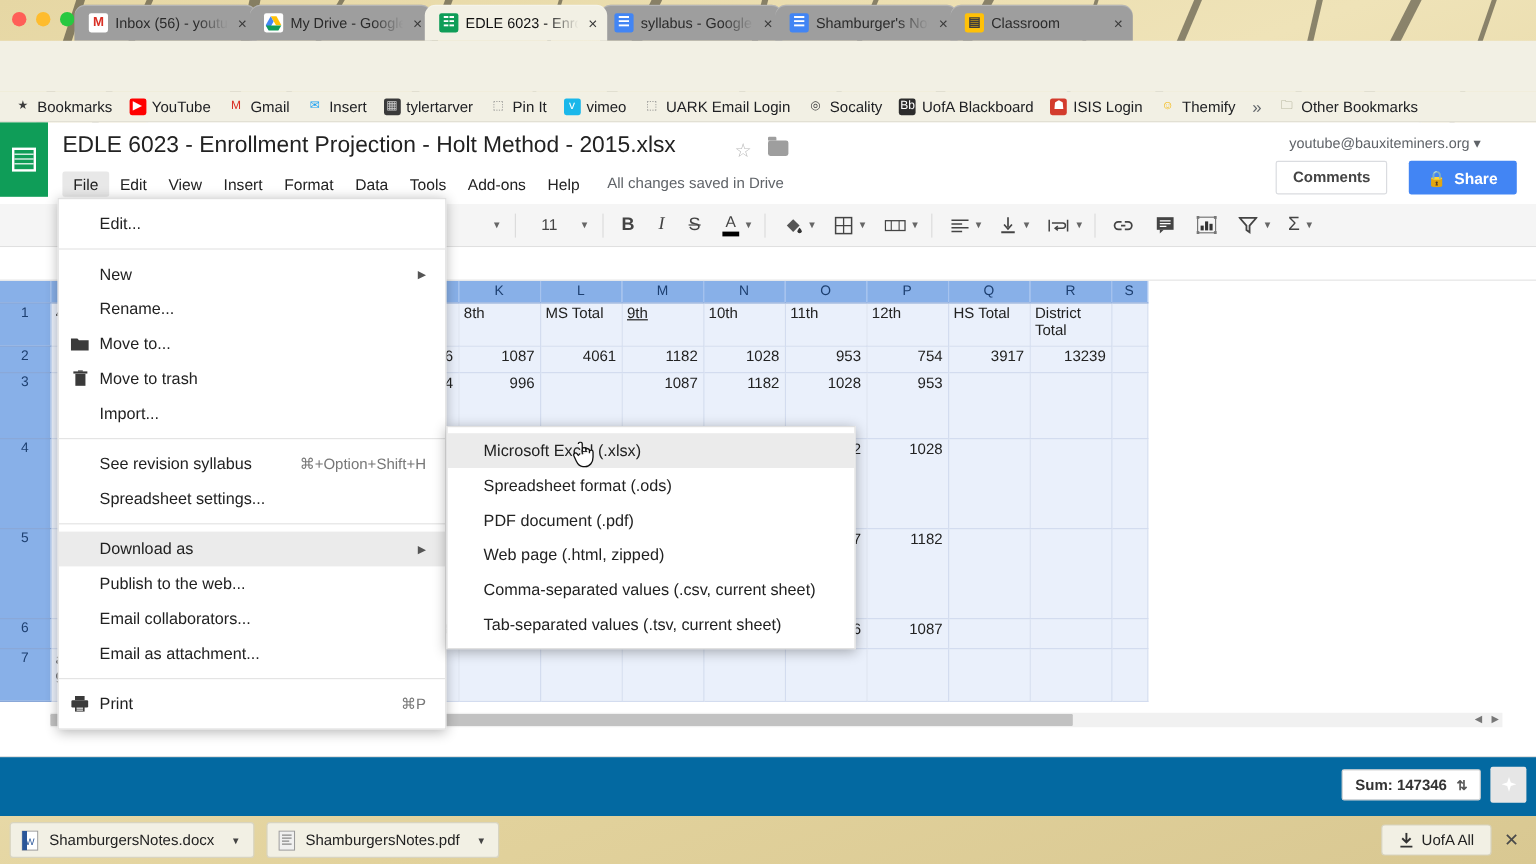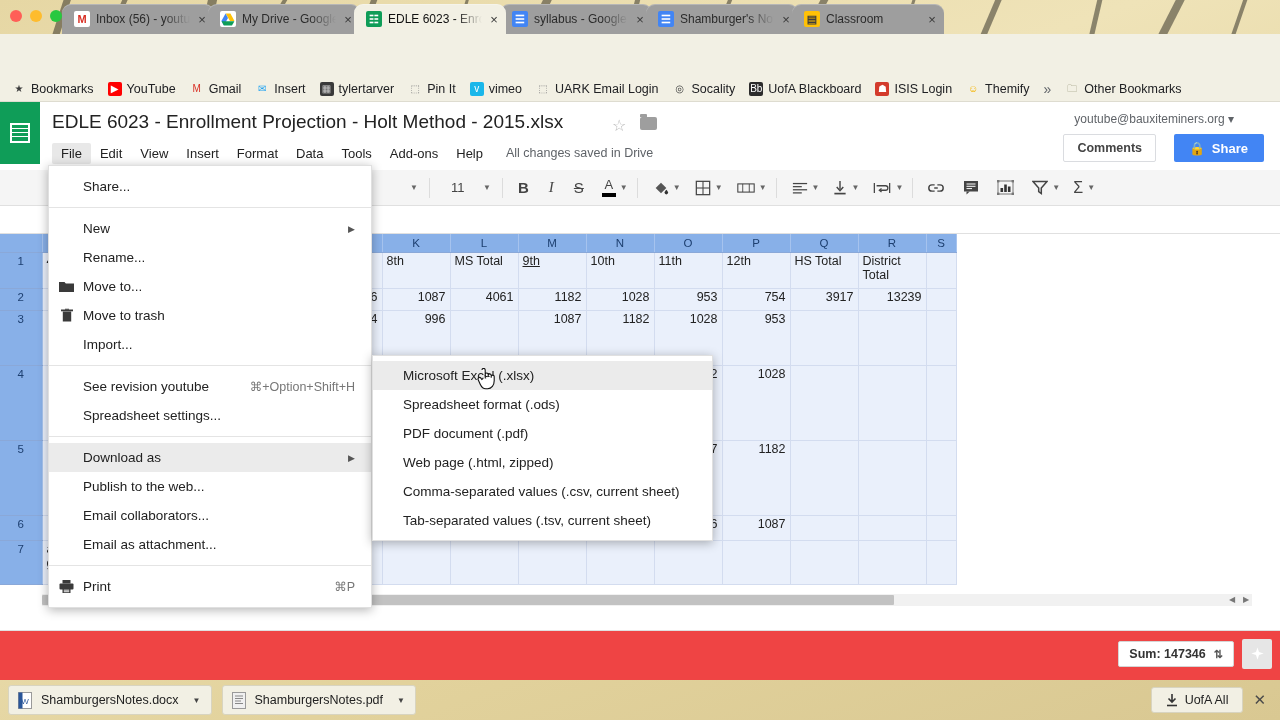--- a/index.html
+++ b/index.html
@@ -166,21 +166,21 @@
   td.num { text-align:right; }
   td.txt { text-align:left; }
 
   
   #hscroll { position:absolute; left:42px; top:492px; width:1210px; height:12px; background:#f1f1f1; }
   #hscroll .thumb { position:absolute; left:0; top:1px; height:10px; width:852px; background:#c2c2c2; border-radius:1px; cursor:pointer;}
   #hscroll .arrow { position:absolute; top:0; width:12px; height:12px; font-size:8px; color:#777; text-align:center; line-height:12px;}
 
   
   #statusbar {
-    position:absolute; left:0; top:528px; width:1280px; height:50px; background:#ef4444;
+    position:absolute; left:0; top:528px; width:1280px; height:50px; background:#0369a1;
     border-top:1px solid #e0e0e0;
   }
   #sum-box {
     position:absolute; right:46px; top:10px; height:26px; padding:0 10px;
     background:#fff; border:1px solid #d5d5d5; border-radius:2px;
     display:flex; align-items:center; gap:8px; font-size:12.5px; font-weight:bold; color:#333; cursor:pointer;
   }
   #explore-btn {
     position:absolute; right:8px; top:8px; width:30px; height:30px; background:#e6e6e6;
     border-radius:2px; display:flex; align-items:center; justify-content:center; color:#8a8a8a; font-size:15px; cursor:pointer;
@@ -703,21 +703,21 @@
     <div id="explore-btn">
       <svg width="17" height="17" viewBox="0 0 18 18">
           <path d="M9 1.5 L10.6 6.4 L15.5 8 L10.6 9.6 L9 14.5 L7.4 9.6 L2.5 8 L7.4 6.4 Z" fill="#fff"></path>
         </svg>
     </div>
   </div>
 </div>
 
 <div id="file-menu">
     <div class="fm-row">
-      <span class="fm-label">Share...</span>
+      <span class="fm-label">Edit...</span>
     </div>
     <div class="fm-sep"></div>
     <div class="fm-row">
       <span class="fm-label">New</span>
       <span class="fm-arrow">▶</span>
     </div>
     <div class="fm-row">
       <span class="fm-label">Rename...</span>
     </div>
     <div class="fm-row">
@@ -736,21 +736,21 @@
           <rect x="4" y="0" width="4" height="1.2" fill="#3a3a3a"></rect>
         </svg>
       </span>
       <span class="fm-label">Move to trash</span>
     </div>
     <div class="fm-row">
       <span class="fm-label">Import...</span>
     </div>
     <div class="fm-sep"></div>
     <div class="fm-row">
-      <span class="fm-label">See revision youtube</span>
+      <span class="fm-label">See revision syllabus</span>
       <span class="fm-accel">⌘+Option+Shift+H</span>
     </div>
     <div class="fm-row">
       <span class="fm-label">Spreadsheet settings...</span>
     </div>
     <div class="fm-sep"></div>
     <div class="fm-row hl">
       <span class="fm-label">Download as</span>
       <span class="fm-arrow">▶</span>
     </div>

